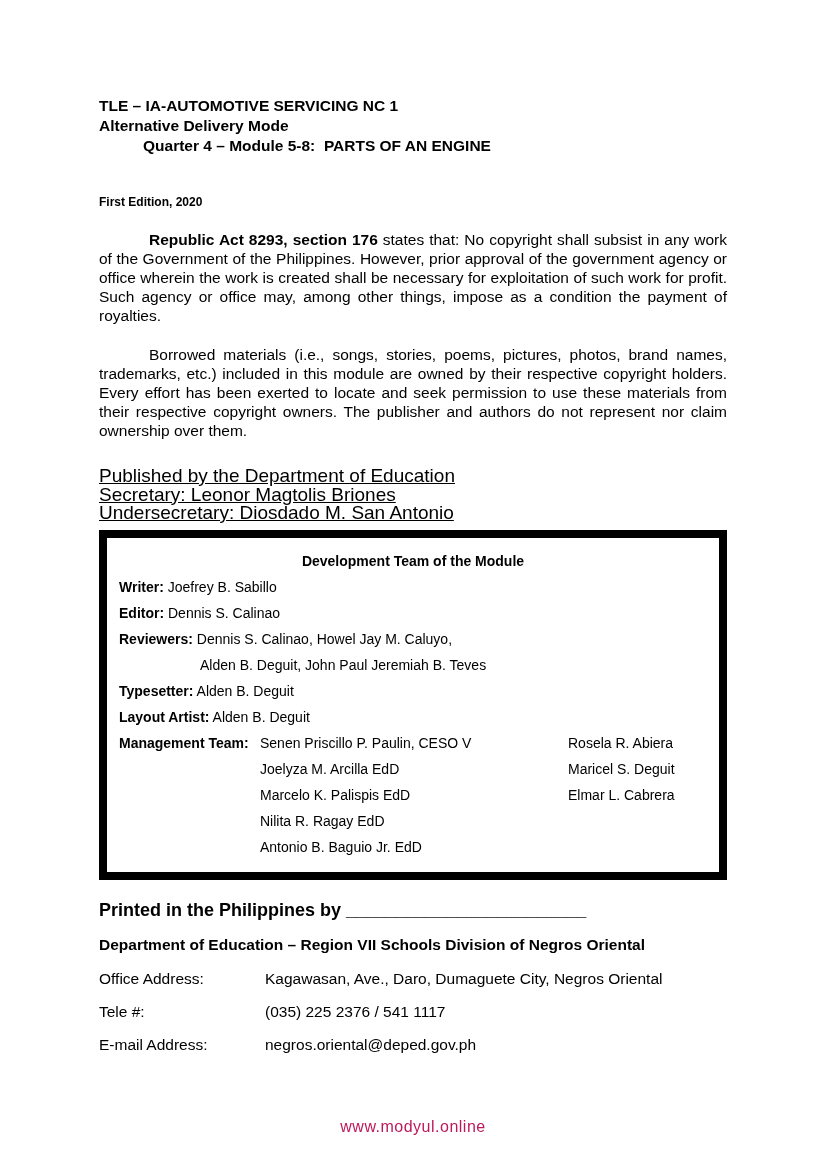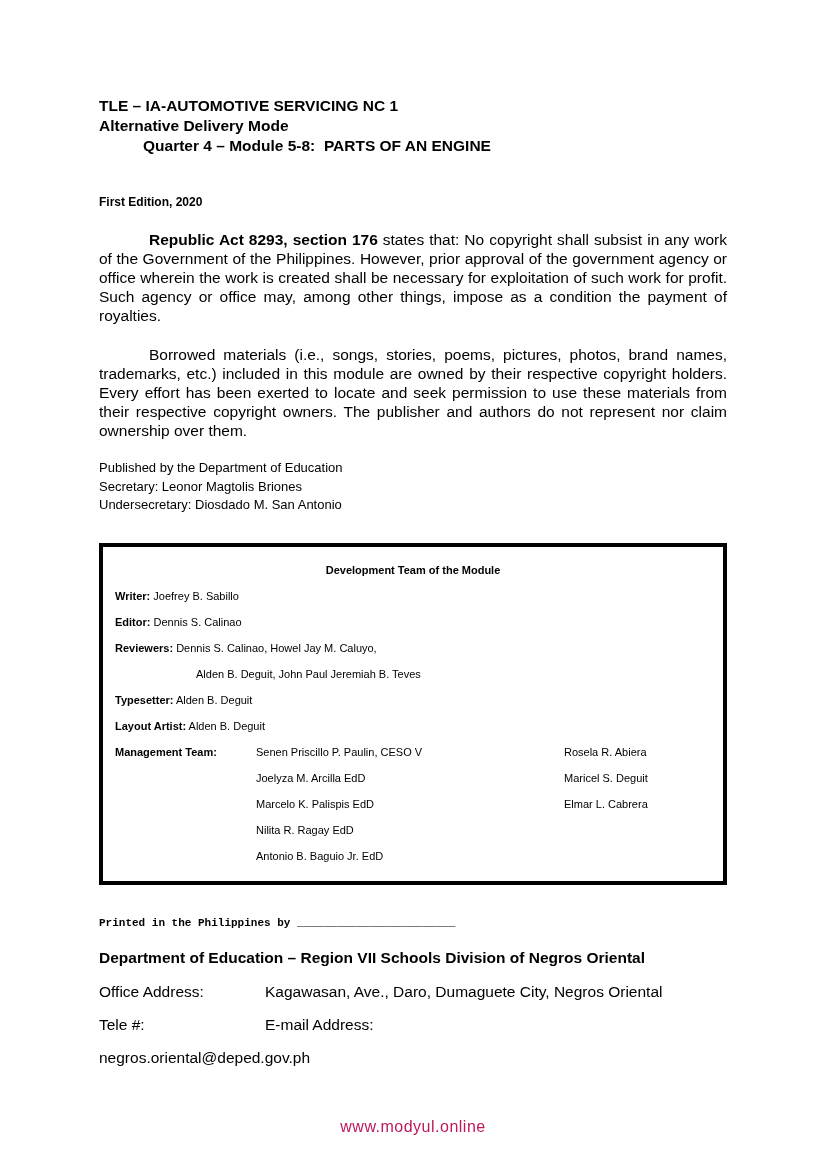--- a/index.html
+++ b/index.html
@@ -24,37 +24,37 @@
 
   .body-par {
     font-size: 15.5px;
     line-height: 19px;
     text-align: justify;
     text-indent: 50px;
     margin: 18px 0 0 0;
   }
   .body-par.second { margin-top: 20px; }
 
-  .publisher { font-size: 13px; line-height: 18.5px; margin-top: 19px; }
+  .publisher { font-size: 19px; line-height: 18.5px; margin-top: 27px; text-decoration: underline; }
 
   .team-box {
-    margin-top: 28px;
-    border: 4px solid #000000;
+    margin-top: 7px;
+    border: 8px solid #000000;
     padding: 10px 12px 12px 12px;
-    font-size: 11px;
+    font-size: 14px;
     line-height: 26px;
   }
   .team-box .box-title { text-align: center; font-weight: bold; }
   .reviewers-line2 { padding-left: 81px; }
   .mgmt-grid {
     display: grid;
     grid-template-columns: 141px 308px auto;
   }
 
-  .printed-line { font-size: 11px; font-weight: bold; line-height: 20px; margin-top: 28px; font-family: Liberation Mono, monospace; }
+  .printed-line { font-size: 18px; font-weight: bold; line-height: 20px; margin-top: 20px; }
   .division-line { font-size: 15.5px; font-weight: bold; line-height: 20px; margin-top: 15px; }
 
   .contact {
     margin-top: 15px;
     font-size: 15.5px;
     line-height: 18px;
     display: grid;
     grid-template-columns: 151px auto;
     gap: 15px;
   }
@@ -130,19 +130,20 @@
   </div>
 
   <div class="printed-line"><span>Printed in the Philippines by </span><span>________________________</span></div>
 
   <div class="division-line">Department of Education – Region VII Schools Division of Negros Oriental</div>
 
   <div class="contact">
     <div>Office Address:</div>
     <div>Kagawasan, Ave., Daro, Dumaguete City, Negros Oriental</div>
     <div>Tele #:</div>
+    <div>(035) 225 2376 / 541 1117</div>
     <div>E-mail Address:</div>
     <div>negros.oriental@deped.gov.ph</div>
   </div>
 
 </div>
 
 <div class="watermark">www.modyul.online</div>
 
 </body></html>

